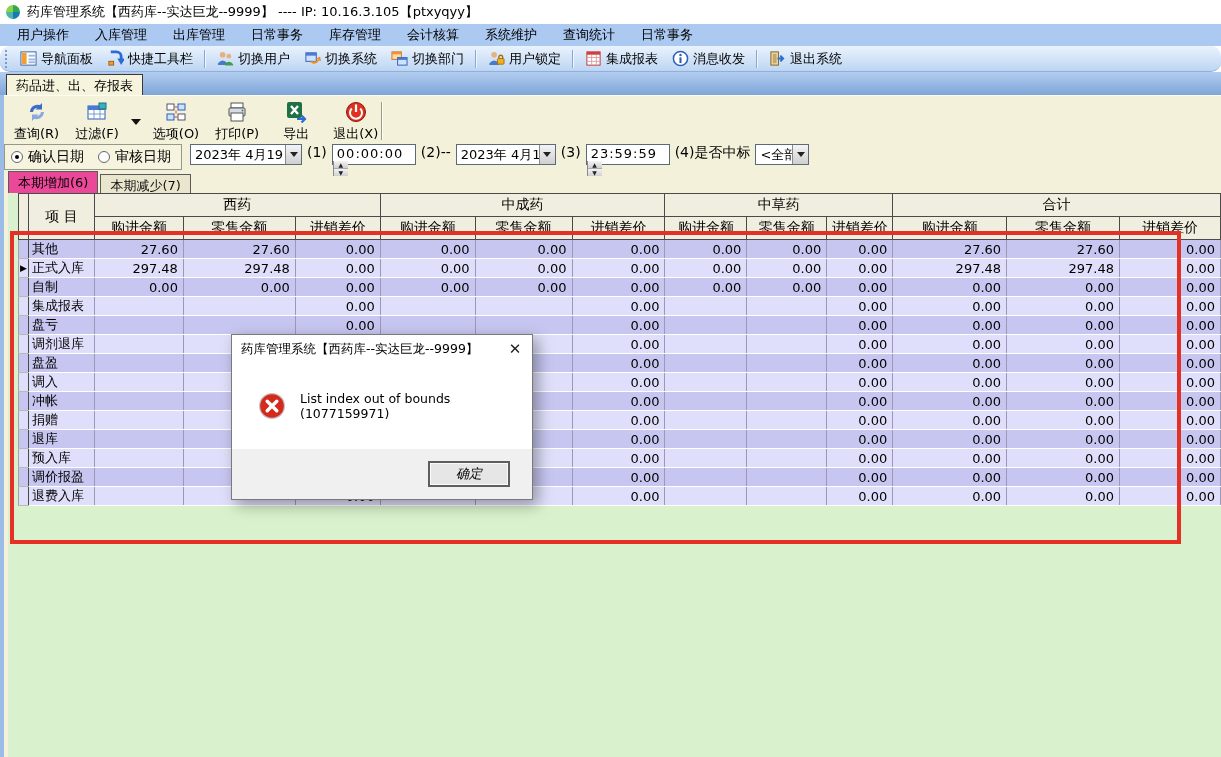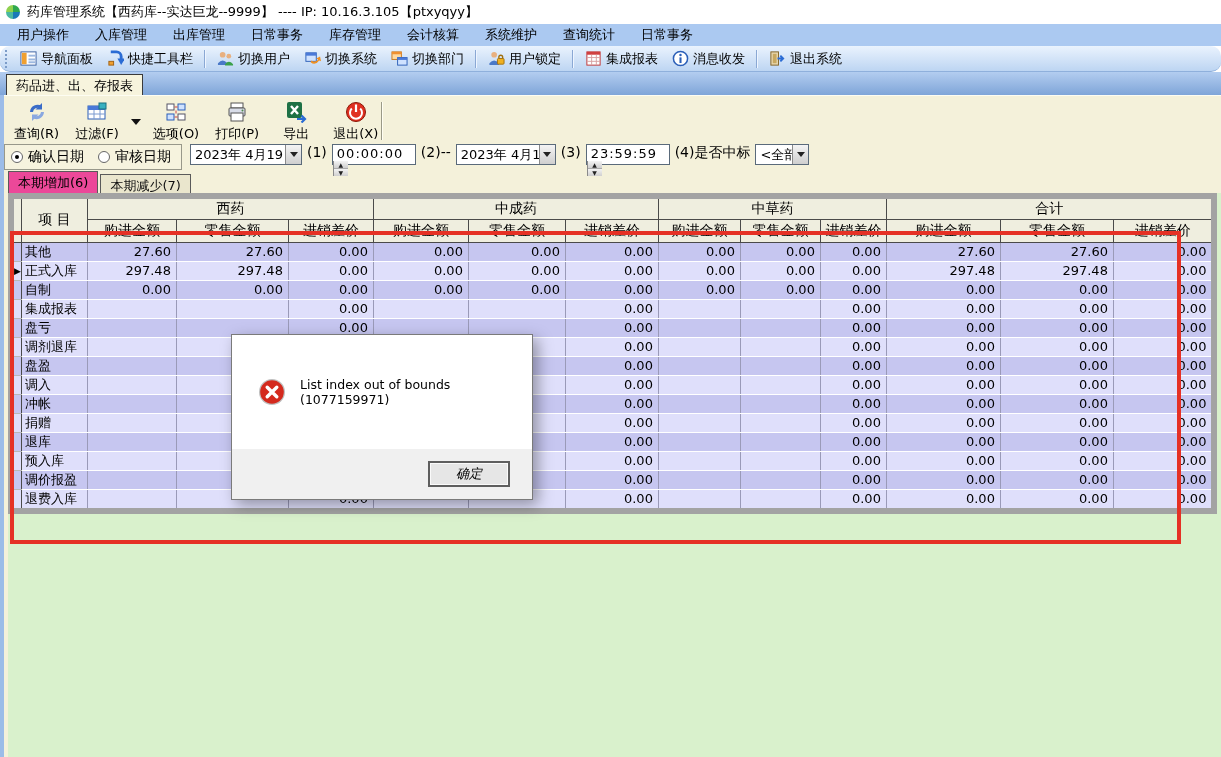--- a/index.html
+++ b/index.html
@@ -63,21 +63,21 @@
   .w-time { width:84px; }
 
   
   .innertabs { position:absolute; left:8px; top:171px; height:22px; display:flex; align-items:flex-end; }
   .p-tab { border:1px solid #5a5a5a; border-bottom:none; padding:2px 9px 1px 9px; font-size:13px; }
   .p-tab.active { background:#ec4899; height:22px; position:relative; z-index:2; }
   .p-tab.inactive { background:#eae6cd; height:19px; margin-left:2px; color:#111; }
 
   
   .green-area { position:absolute; left:8px; top:193px; right:0; bottom:0; background:#d9f1cc; }
-  table.report { border-collapse:collapse; table-layout:fixed; margin-left:0; background:#fff; border:6px solid #a3a3a3; }
+  table.report { border-collapse:collapse; table-layout:fixed; margin-left:10px; background:#fff; border:1px solid #a3a3a3; }
   .report th { background:#efeedf; border:1px solid #4a4a4a; font-weight:normal; font-size:14px; padding:0; }
   .report thead tr { height:23px; }
   .report td { height:18px; padding:0 1px; font-size:13px; border-right:1px solid #9a9ab8; border-bottom:1px solid #fff; white-space:nowrap; overflow:hidden; }
   .report tbody tr.odd td { background:#c6c6f0; }
   .report tbody tr.even td { background:#dfdffb; }
   .report td.ind { background:#f6f6ee; border-right:1px solid #4a4a4a; border-bottom:1px solid #b8b8b8; text-align:center; font-size:9px; padding:0; }
   .report td.lbl { padding-left:3px; }
   .report td.num { text-align:right; padding-right:5px; }
 
   
@@ -629,20 +629,24 @@
           <td class="num">0.00</td>
           <td class="num">0.00</td>
         </tr>
       </tbody>
     </table>
 </div>
 
 <div class="red-rect"></div>
 
 <div class="dialog">
+  <div class="dlg-title">
+    <span class="dlg-title-text">药库管理系统【西药库--实达巨龙--9999】</span>
+    <span class="dlg-close">✕</span>
+  </div>
   <div class="dlg-body">
     <span class="icon" id="dlg-error-icon">
         <svg width="28" height="28" viewBox="0 0 28 28">
           <circle cx="14" cy="14" r="13" fill="#bfbfbf"></circle>
           <circle cx="14" cy="14" r="11.8" fill="#d42a1e"></circle>
           <path d="M9.2 9.2L18.8 18.8M18.8 9.2L9.2 18.8" stroke="#fff" stroke-width="3.4" stroke-linecap="round"></path>
         </svg>
       </span>
     <span class="dlg-msg">List index out of bounds (1077159971)</span>
   </div>

